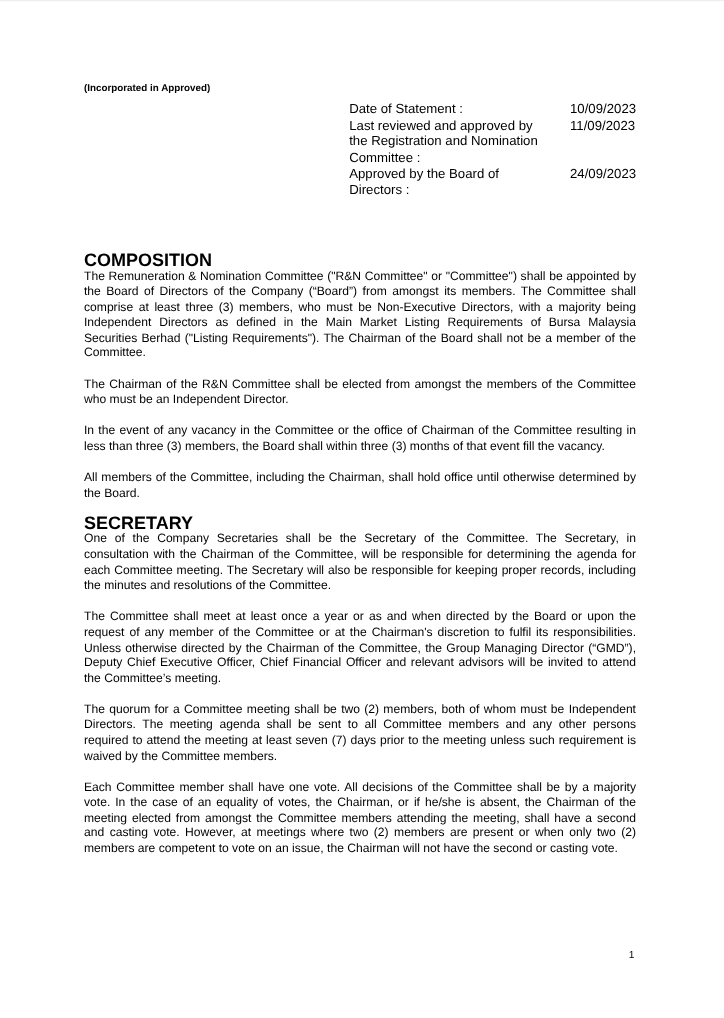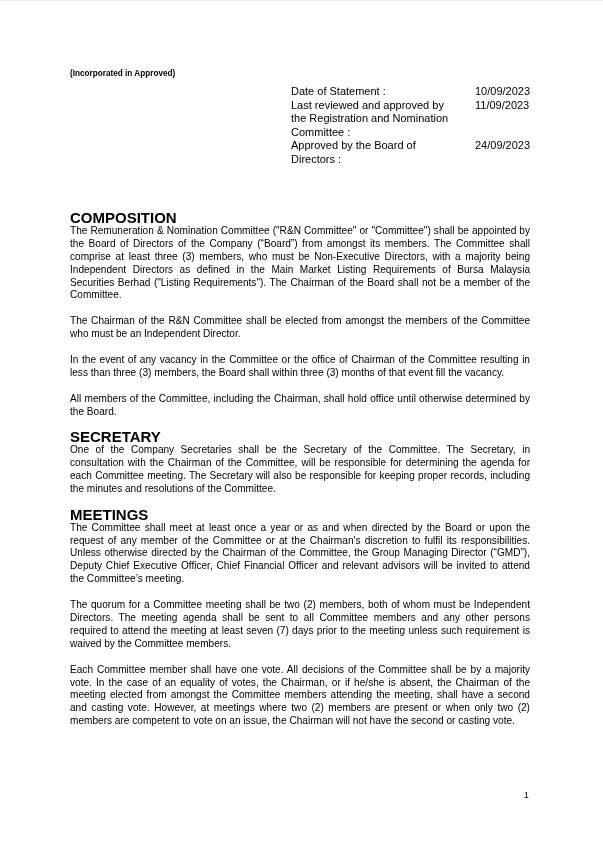--- a/index.html
+++ b/index.html
@@ -132,21 +132,20 @@
       <p class="para">In the event of any vacancy in the Committee or the office of Chairman of the Committee resulting in less than three (3) members, the Board shall within three (3) months of that event fill the vacancy.</p>
       <p class="para">All members of the Committee, including the Chairman, shall hold office until otherwise determined by the Board.</p>
     </div>
 
     <div class="section">
       <div class="section-heading">SECRETARY</div>
       <p class="para">One of the Company Secretaries shall be the Secretary of the Committee. The Secretary, in consultation with the Chairman of the Committee, will be responsible for determining the agenda for each Committee meeting. The Secretary will also be responsible for keeping proper records, including the minutes and resolutions of the Committee.</p>
     </div>
 
     <div class="section">
-      <div class="section-heading">MEETINGS</div>
       <p class="para">The Committee shall meet at least once a year or as and when directed by the Board or upon the request of any member of the Committee or at the Chairman's discretion to fulfil its responsibilities. Unless otherwise directed by the Chairman of the Committee, the Group Managing Director (“GMD”), Deputy Chief Executive Officer, Chief Financial Officer and relevant advisors will be invited to attend the Committee’s meeting.</p>
       <p class="para">The quorum for a Committee meeting shall be two (2) members, both of whom must be Independent Directors. The meeting agenda shall be sent to all Committee members and any other persons required to attend the meeting at least seven (7) days prior to the meeting unless such requirement is waived by the Committee members.</p>
       <p class="para">Each Committee member shall have one vote. All decisions of the Committee shall be by a majority vote. In the case of an equality of votes, the Chairman, or if he/she is absent, the Chairman of the meeting elected from amongst the Committee members attending the meeting, shall have a second and casting vote. However, at meetings where two (2) members are present or when only two (2) members are competent to vote on an issue, the Chairman will not have the second or casting vote.</p>
     </div>
 
   </div>
 
   <div class="page-number">1</div>
 
 </div>

